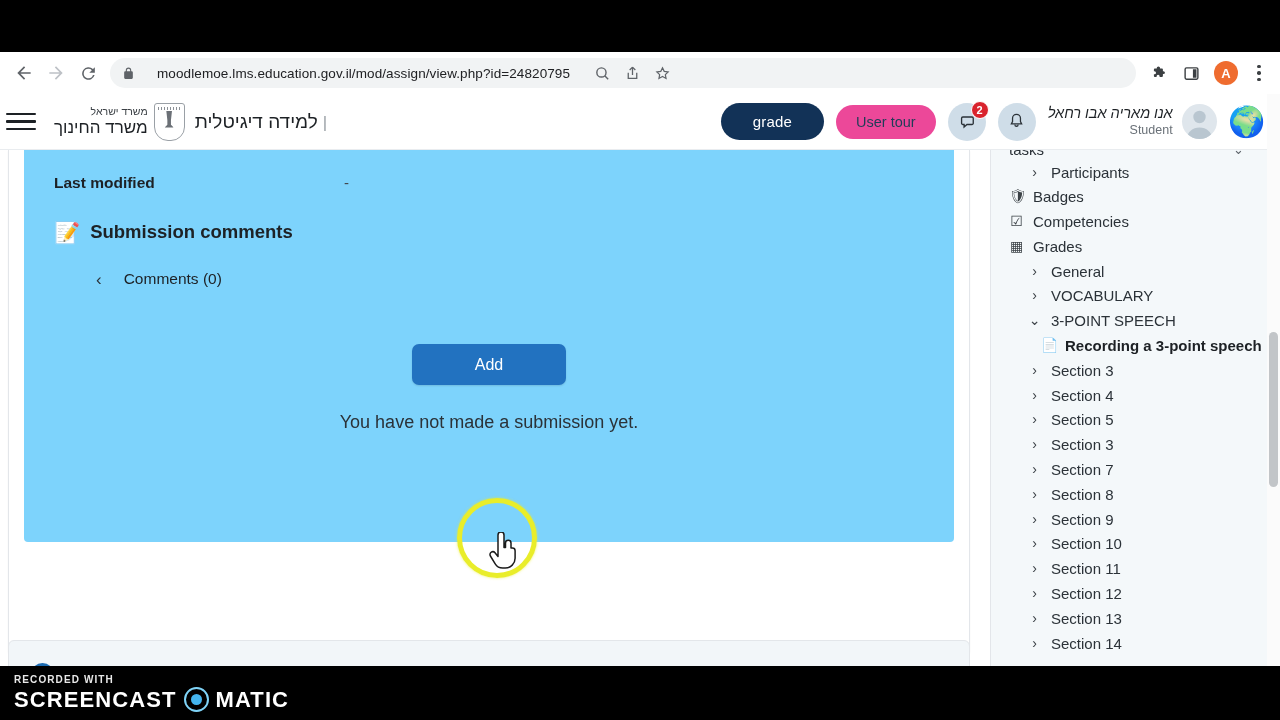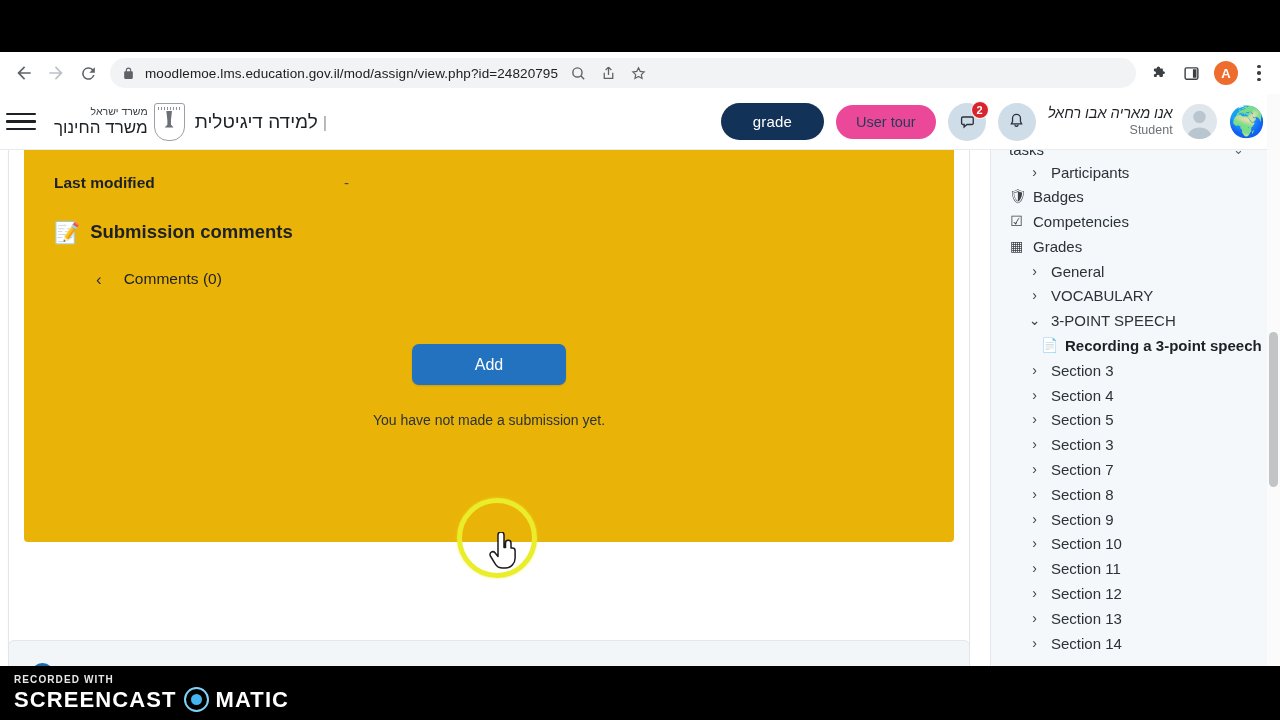--- a/index.html
+++ b/index.html
@@ -25,20 +25,21 @@
     display: flex; align-items: center; justify-content: center;
     color: #5f6368; flex: none;
   }
   .nav-btn.disabled { color: #bdc1c6; }
   .nav-btn svg { display: block; }
 
   .omnibox {
     flex: 1; height: 30px; background: #f1f3f4; border-radius: 16px;
     display: flex; align-items: center; padding: 0 12px; margin: 0 8px 0 6px;
     min-width: 0;
+    gap: 12px;
   }
   .omnibox .lock { margin-right: 10px; display: flex; flex: none; }
   .omnibox .url {
     font-size: 13.5px; color: #202124; white-space: nowrap; overflow: hidden;
     letter-spacing: .1px;
   }
   .omni-actions { display: flex; align-items: center; gap: 2px; margin-left: 6px; }
   .omni-actions .nav-btn { width: 28px; height: 28px; }
 
   .tb-icons { display: flex; align-items: center; gap: 2px; flex: none; }
@@ -121,21 +122,21 @@
 
   .main-col { position: absolute; left: 0; top: 0; width: 990px; height: 516px; background: #fff; }
 
   .card-outer {
     position: absolute; left: 8px; top: 0; width: 962px; height: 506px;
     background: #ffffff; border: 1px solid #e3e6ea; border-top: none;
     border-radius: 0 0 6px 6px; box-shadow: 0 1px 2px rgba(0,0,0,.05);
   }
   .card-inner {
     position: absolute; left: 15px; top: 0; width: 930px; height: 392px;
-    background: #eab308; border-radius: 0 0 4px 4px;
+    background: #7dd3fc; border-radius: 0 0 4px 4px;
     padding: 22px 16px 0 16px;
   }
 
   .kv-row { display: flex; align-items: baseline; padding: 2px 0 0 14px; }
   .kv-key { font-size: 15.5px; font-weight: bold; color: #1d2125; width: 290px; }
   .kv-val { font-size: 15px; color: #42484e; }
 
   .sec-head {
     display: flex; align-items: center; gap: 10px; margin: 29px 0 0 14px;
   }
@@ -147,21 +148,21 @@
   }
   .chev-left { color: #2b3238; font-size: 17px; line-height: 1; }
   .comments-label { font-size: 15.5px; color: #1d2125; }
 
   .submit-area { text-align: center; margin-top: 56px; position: relative; }
   .btn-add {
     background: #2272c0; color: #ffffff; border: none; border-radius: 7px;
     width: 154px; height: 41px; font-size: 16px; cursor: pointer;
     box-shadow: 0 1px 2px rgba(0,0,0,.12);
   }
-  .no-submission { font-size: 14px; color: #2b3238; margin-top: 27px; }
+  .no-submission { font-size: 18px; color: #2b3238; margin-top: 27px; }
 
   .click-ring {
     position: absolute; left: 457px; top: 348px; width: 80px; height: 80px;
     border: 5px solid #e9ed2a; border-radius: 50%; z-index: 25; pointer-events: none;
     box-shadow: 0 0 3px rgba(233,237,42,.7);
   }
   .cursor-hand { position: absolute; left: 489px; top: 382px; z-index: 26; pointer-events: none; }
 
   
   .nav-card {

